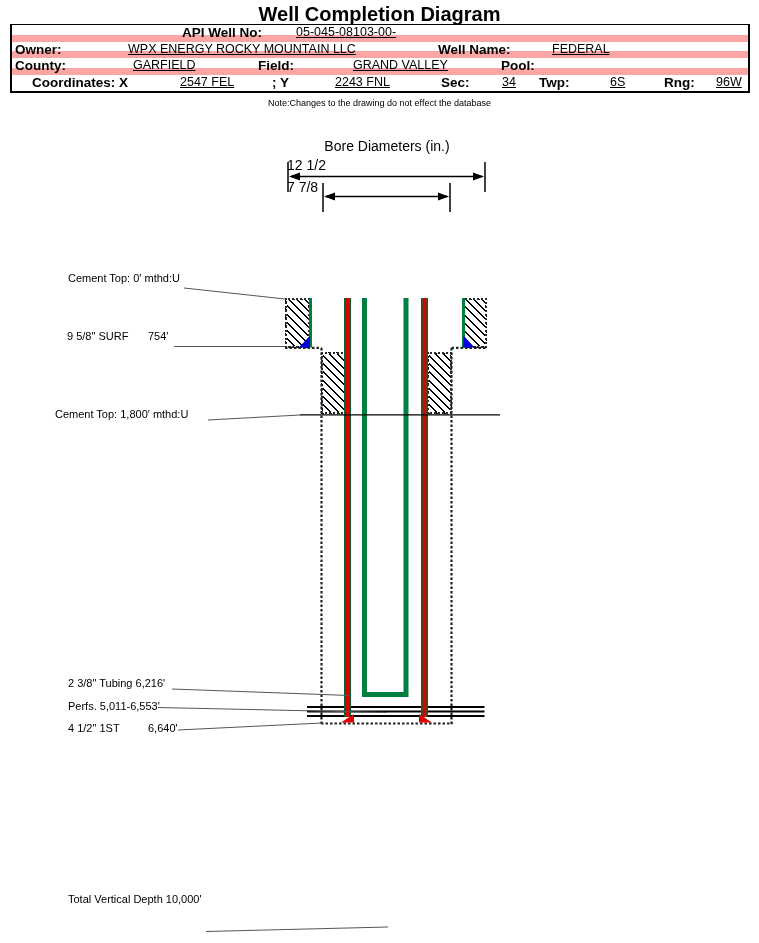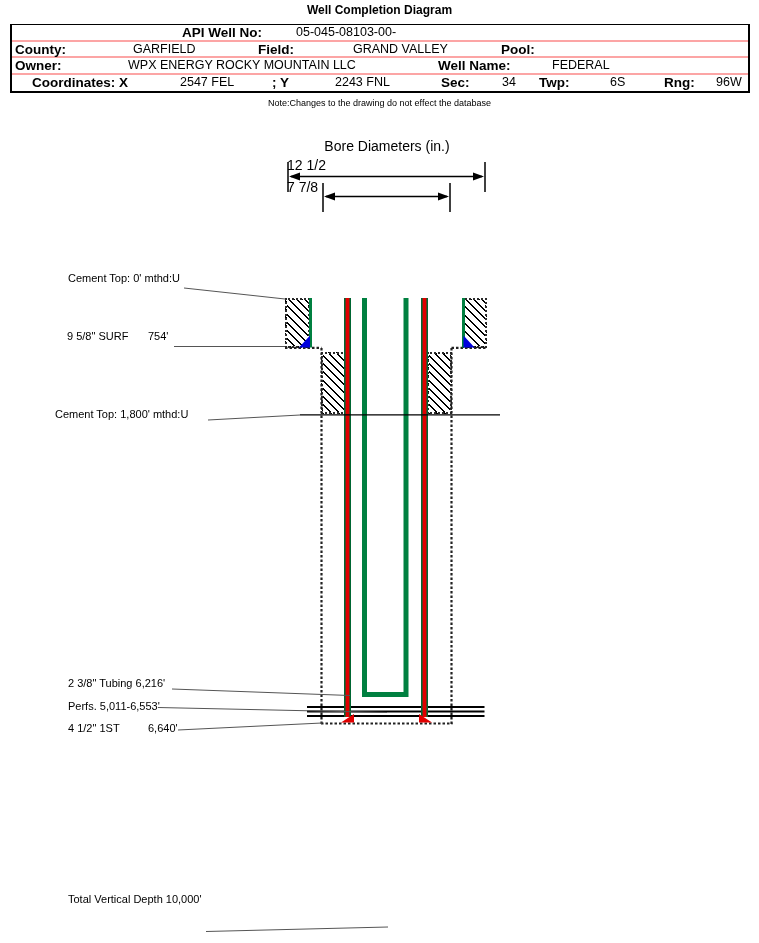--- a/index.html
+++ b/index.html
@@ -1,26 +1,26 @@
 <!DOCTYPE html>
 <html><head>
 <meta charset="utf-8">
 <style>
   html,body { margin:0; padding:0; background:#fff; }
   .page { position:relative; width:759px; height:943px; background:#fff;
           font-family:"Liberation Sans", sans-serif; color:#000; overflow:hidden; }
   .title { position:absolute; top:3px; left:0; width:759px; text-align:center;
-           font-weight:bold; font-size:12px; }
+           font-weight:bold; font-size:20px; }
   .header-table { position:absolute; top:24px; left:10px; width:740px; height:69px;
                   border:2px solid #000; border-top-width:1px; box-sizing:border-box; background:#fff; }
-  .hrow { position:relative; height:16.5px; border-bottom:2px solid #fca5a5; box-sizing:border-box; }
+  .hrow { position:relative; height:16.5px; border-bottom:7px solid #fca5a5; box-sizing:border-box; }
   .hrow.last { border-bottom:none; height:15px; }
   .hrow span { position:absolute; top:0; line-height:15px; white-space:nowrap; }
   .lbl { font-weight:bold; font-size:13.5px; }
-  .val { font-size:12.5px; }
+  .val { font-size:12.5px;text-decoration:underline; }
   .note { position:absolute; top:98px; left:0; width:759px; text-align:center; font-size:9px; }
   .bore-title { position:absolute; top:138px; left:287px; width:200px; text-align:center; font-size:14px; }
   .dim-label { position:absolute; left:287px; width:200px; text-align:left; font-size:14px; }
   .ann { position:absolute; font-size:11px; white-space:nowrap; }
   .hatch { position:absolute; box-sizing:border-box; border:2px dotted #2a2a2a; background-color:#fff;
            background-image:repeating-linear-gradient(45deg, rgba(0,0,0,0) 0px, rgba(0,0,0,0) 4.5px, #000 4.5px, #000 5.8px); }
   svg.overlay { position:absolute; left:0; top:0; }
 </style>
 </head>
 <body>
@@ -28,32 +28,32 @@
 <div class="page">
 
   <div class="title">Well Completion Diagram</div>
 
   <div class="header-table">
     <div class="hrow">
       <span class="lbl" style="left:170px">API Well No:</span>
       <span class="val" style="left:284px">05-045-08103-00-</span>
     </div>
     <div class="hrow">
+      <span class="lbl" style="left:3px">Owner:</span>
+      <span class="val" style="left:116px">WPX ENERGY ROCKY MOUNTAIN LLC</span>
+      <span class="lbl" style="left:426px">Well Name:</span>
+      <span class="val" style="left:540px">FEDERAL</span>
+    </div>
+    <div class="hrow">
       <span class="lbl" style="left:3px">County:</span>
       <span class="val" style="left:121px">GARFIELD</span>
       <span class="lbl" style="left:246px">Field:</span>
       <span class="val" style="left:341px">GRAND VALLEY</span>
       <span class="lbl" style="left:489px">Pool:</span>
       <span class="val" style="left:548px"></span>
-    </div>
-    <div class="hrow">
-      <span class="lbl" style="left:3px">Owner:</span>
-      <span class="val" style="left:116px">WPX ENERGY ROCKY MOUNTAIN LLC</span>
-      <span class="lbl" style="left:426px">Well Name:</span>
-      <span class="val" style="left:540px">FEDERAL</span>
     </div>
     <div class="hrow last">
       <span class="lbl" style="left:20px">Coordinates: X</span>
       <span class="val" style="left:168px">2547 FEL</span>
       <span class="lbl" style="left:260px">; Y</span>
       <span class="val" style="left:323px">2243 FNL</span>
       <span class="lbl" style="left:429px">Sec:</span>
       <span class="val" style="left:490px">34</span>
       <span class="lbl" style="left:527px">Twp:</span>
       <span class="val" style="left:598px">6S</span>

